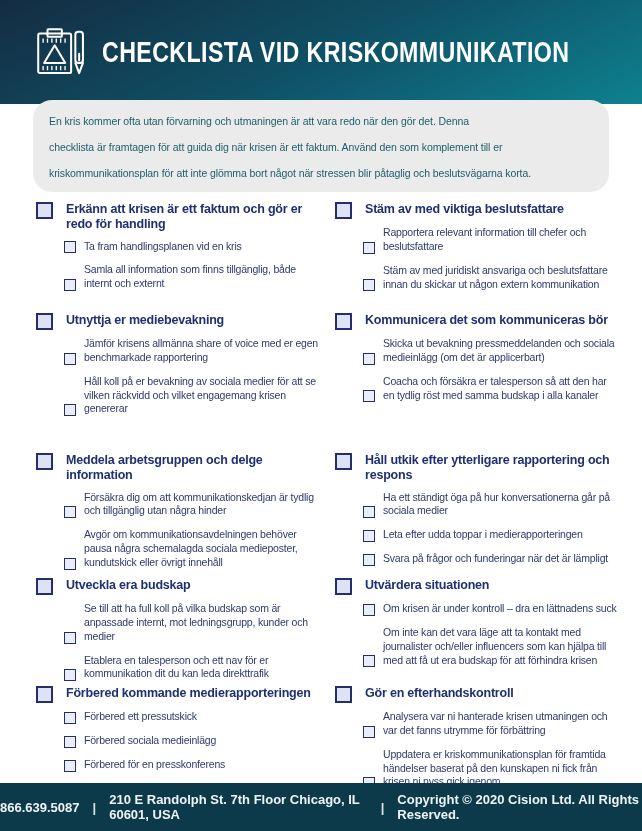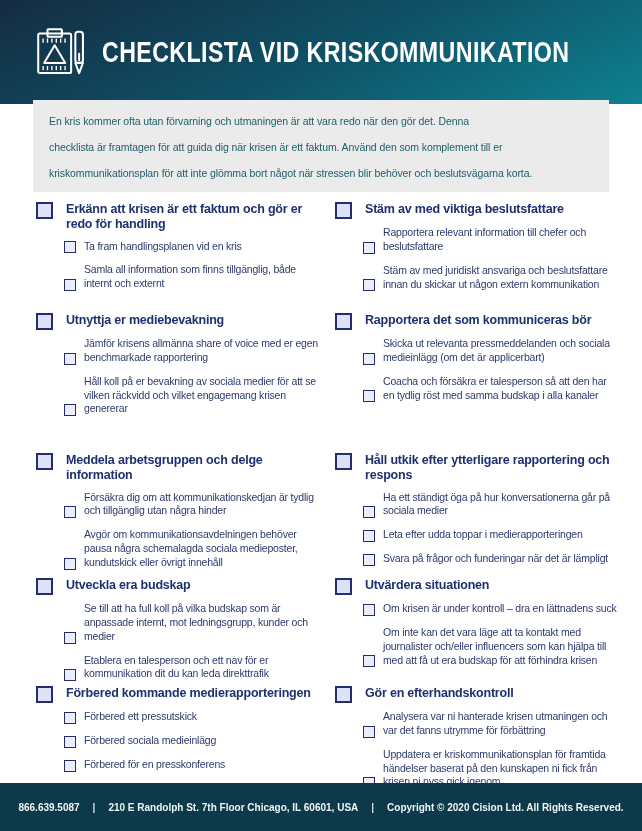--- a/index.html
+++ b/index.html
@@ -35,20 +35,21 @@
   @supports ((-webkit-background-clip:text) or (background-clip:text)){
     .logo-word{
       background:linear-gradient(180deg,#fff 0 41%,var(--accent-orange) 41% 60%,#fff 60% 100%);
       -webkit-background-clip:text;background-clip:text;color:transparent;
     }
   }
   
   .intro{
     margin:-4px 33px 0 33px;position:relative;background:var(--intro-bg);
     padding:8px 16px 6px 16px;
+    border-radius:19px;
   }
   .intro p{
     margin:0;font-size:10.5px;letter-spacing:-.1px;line-height:26px;
     color:var(--intro-text);white-space:nowrap;font-weight:400;
   }
   
   .content{
     display:grid;grid-template-columns:1fr 1fr;
     grid-template-rows:111px 140px 125px 108px auto;
     column-gap:16px;padding:10px 24px 0 36px;box-sizing:border-box;
@@ -66,21 +67,21 @@
   }
   .items{list-style:none;margin:7px 0 0 0;padding:0 0 0 28px;}
   .items li{display:flex;align-items:flex-end;gap:8px;margin-bottom:10px;}
   .item-text{
     font-size:10.5px;line-height:1.32;letter-spacing:-.2px;color:var(--item-blue);
   }
   
   .footer{
     position:absolute;left:0;right:0;bottom:0;height:48px;
     background:var(--footer-bg);display:flex;align-items:center;justify-content:center;
-    gap:13px;color:#eef4f5;font-size:10px;font-weight:700;letter-spacing:0;
+    gap:13px;color:#eef4f5;font-size:13px;font-weight:700;letter-spacing:0;
   }
   .footer .sep{opacity:.9;}
 </style>
 </head>
 <body>
 
 <div class="page">
 
   <header class="header">
     <span class="hdr-icon">
@@ -95,21 +96,21 @@
         <path d="M53.5 34 V42"></path>
       </svg>
     </span>
     <h1 class="page-title">CHECKLISTA VID KRISKOMMUNIKATION</h1>
 
   </header>
 
   <div class="intro">
     <p>En kris kommer ofta utan förvarning och utmaningen är att vara redo när den gör det. Denna</p>
     <p>checklista är framtagen för att guida dig när krisen är ett faktum. Använd den som komplement till er</p>
-    <p>kriskommunikationsplan för att inte glömma bort något när stressen blir behöver och beslutsvägarna korta.</p>
+    <p>kriskommunikationsplan för att inte glömma bort något när stressen blir påtaglig och beslutsvägarna korta.</p>
   </div>
 
   <main class="content">
 
     <section class="sec">
       <div class="sec-head">
         <span class="check lg"></span>
         <h2>Erkänn att krisen är ett faktum och gör er redo för handling</h2>
       </div>
       <ul class="items">
@@ -154,26 +155,26 @@
         <li>
           <span class="check sm"></span>
           <span class="item-text">Håll koll på er bevakning av sociala medier för att se vilken räckvidd och vilket engagemang krisen genererar</span>
         </li>
       </ul>
     </section>
 
     <section class="sec">
       <div class="sec-head">
         <span class="check lg"></span>
-        <h2>Rapportera det som kommuniceras bör</h2>
-      </div>
-      <ul class="items">
-        <li>
-          <span class="check sm"></span>
-          <span class="item-text">Skicka ut relevanta pressmeddelanden och sociala medieinlägg (om det är applicerbart)</span>
+        <h2>Kommunicera det som kommuniceras bör</h2>
+      </div>
+      <ul class="items">
+        <li>
+          <span class="check sm"></span>
+          <span class="item-text">Skicka ut bevakning pressmeddelanden och sociala medieinlägg (om det är applicerbart)</span>
         </li>
         <li>
           <span class="check sm"></span>
           <span class="item-text">Coacha och försäkra er talesperson så att den har en tydlig röst med samma budskap i alla kanaler</span>
         </li>
       </ul>
     </section>
 
     <section class="sec">
       <div class="sec-head">

